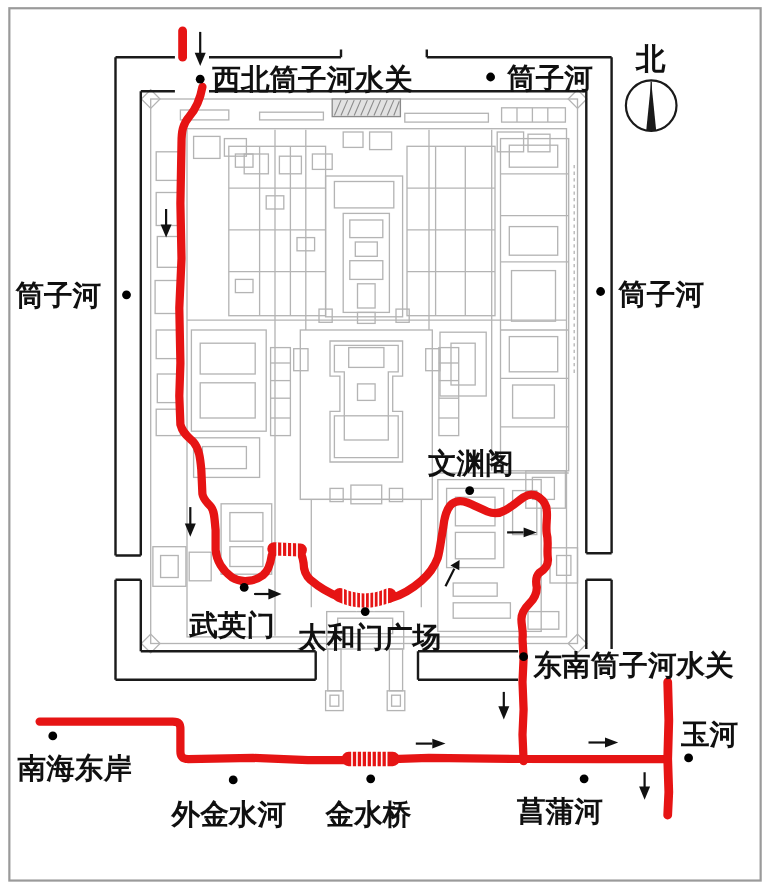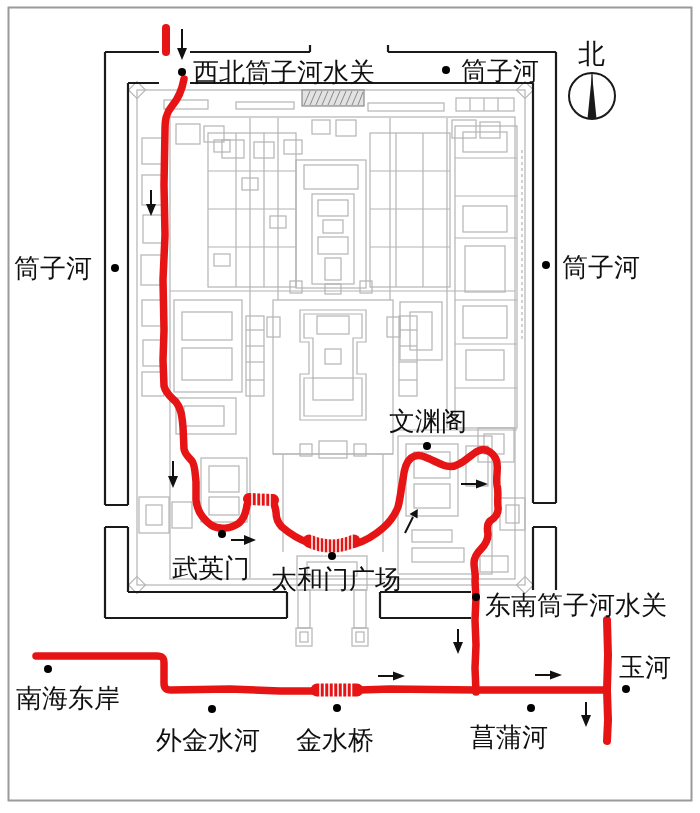--- a/index.html
+++ b/index.html
@@ -1,16 +1,16 @@
 <!DOCTYPE html>
 <html><head>
 <meta charset="utf-8">
 <style>
   html,body{margin:0;padding:0;background:#ffffff;}
-  .page{position:relative;width:700px;height:813px;background:#ffffff;overflow:hidden;}
+  .page{position:relative;width:700px;height:813px;background:#ffffff;overflow:hidden;font-weight:bold;}
   svg{display:block;}
   .lbl{font-family:"Liberation Serif","DejaVu Serif",serif;font-size:26px;fill:#101010;}
   .lbl-north{font-family:"Liberation Serif","DejaVu Serif",serif;font-size:27px;fill:#101010;}
 </style>
 </head>
 <body>
 
 <div class="page">
 <svg width="700" height="813" viewBox="0 0 700 813" xmlns="http://www.w3.org/2000/svg">
 

